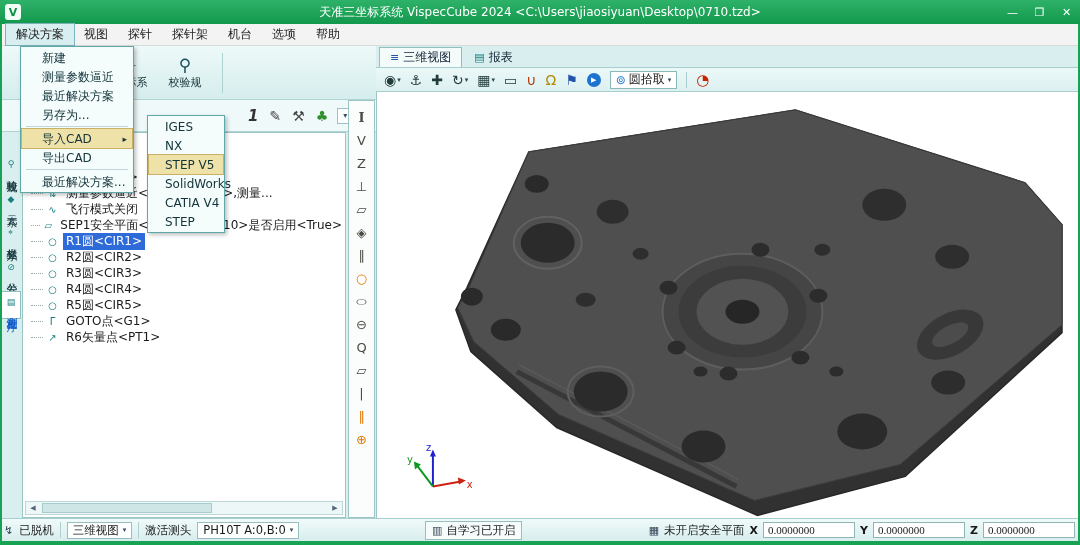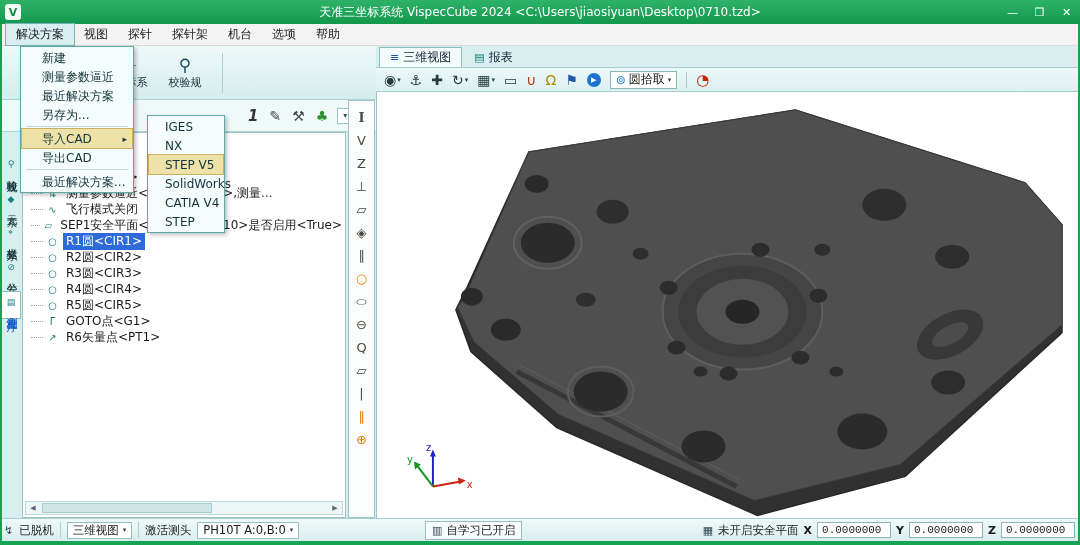--- a/index.html
+++ b/index.html
@@ -111,22 +111,22 @@
     background:linear-gradient(180deg,#f0fafa,#d8eded);border-top:1px solid #a8cfcf;font-size:11.5px;}
   .sb-left{position:absolute;left:4px;top:0;height:100%;display:flex;align-items:center;gap:6px;}
   .sb-ico{font-size:11px;color:#345;}
   .sb-div{width:1px;height:16px;background:#b0d0d0;}
   .sb-combo{display:flex;align-items:center;gap:4px;background:#fdfefe;border:1px solid #9abebe;height:17px;padding:0 5px;}
   .sb-caret{font-size:7px;color:#346;}
   .sb-center{position:absolute;left:425px;top:2px;height:19px;display:flex;align-items:center;gap:4px;
     border:1px solid #9abebe;background:#f6fbfb;padding:0 6px;}
   .sb-right{position:absolute;right:5px;top:0;height:100%;display:flex;align-items:center;gap:5px;}
   .axis{font-weight:bold;font-size:11px;}
-  .coordbox{width:74px;background:#fff;border:1px solid #8fb5b5;height:16px;line-height:14px;padding:0 4px;
-    font-family:Liberation Mono, monospace;font-size:11px;}
+  .coordbox{width:92px;background:#fff;border:1px solid #8fb5b5;height:16px;line-height:14px;padding:0 4px;
+    font-family:Liberation Serif, serif;font-size:11px;}
 
   
   .menu{position:absolute;left:20px;top:46px;width:114px;background:#f4fcfc;border:1px solid #5fa8a8;
     box-shadow:2px 2px 4px rgba(0,0,0,.25);padding:1px;z-index:100;}
   .menu-item{height:19px;line-height:18px;padding-left:20px;font-size:12px;color:#12333a;
     display:flex;align-items:center;}
   .menu-item .mlabel{flex:1;}
   .menu-item .marrow{margin-right:5px;font-size:9px;color:#234;}
   .menu-item.hl{background:#efe2a9;outline:1px solid #c9b065;}
   .msep{height:1px;background:#bcd8d8;margin:2px 4px;}

